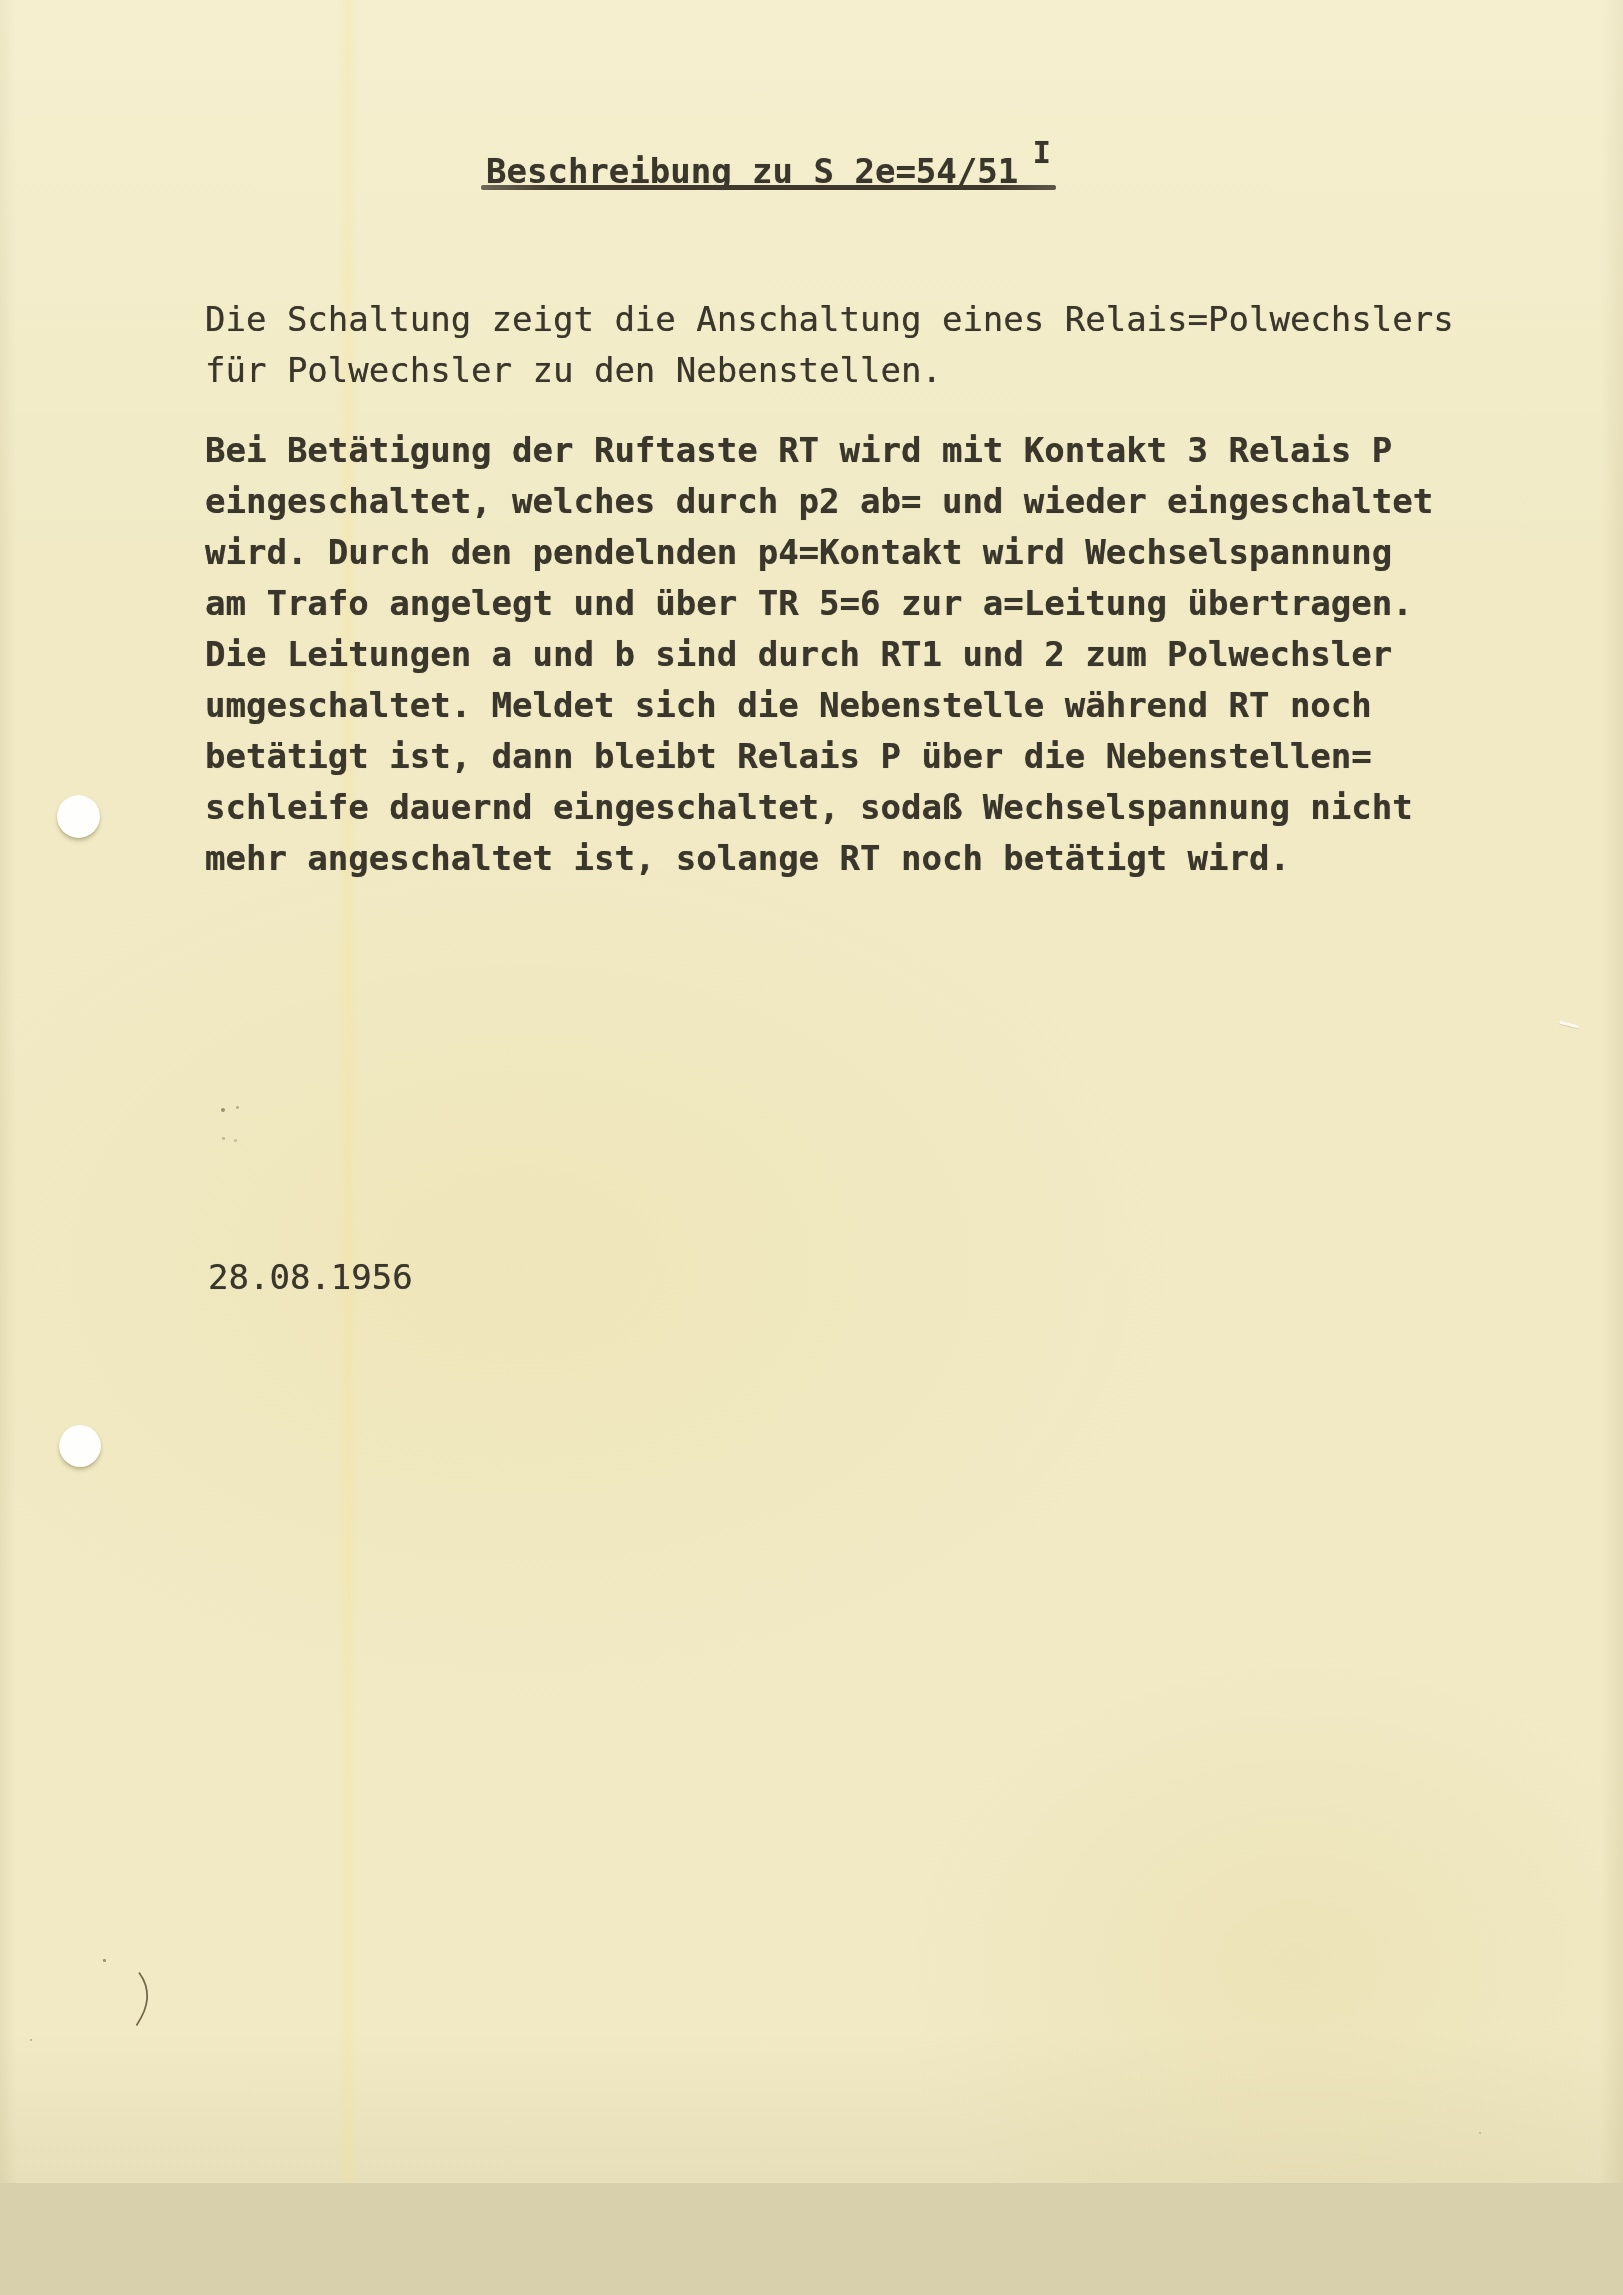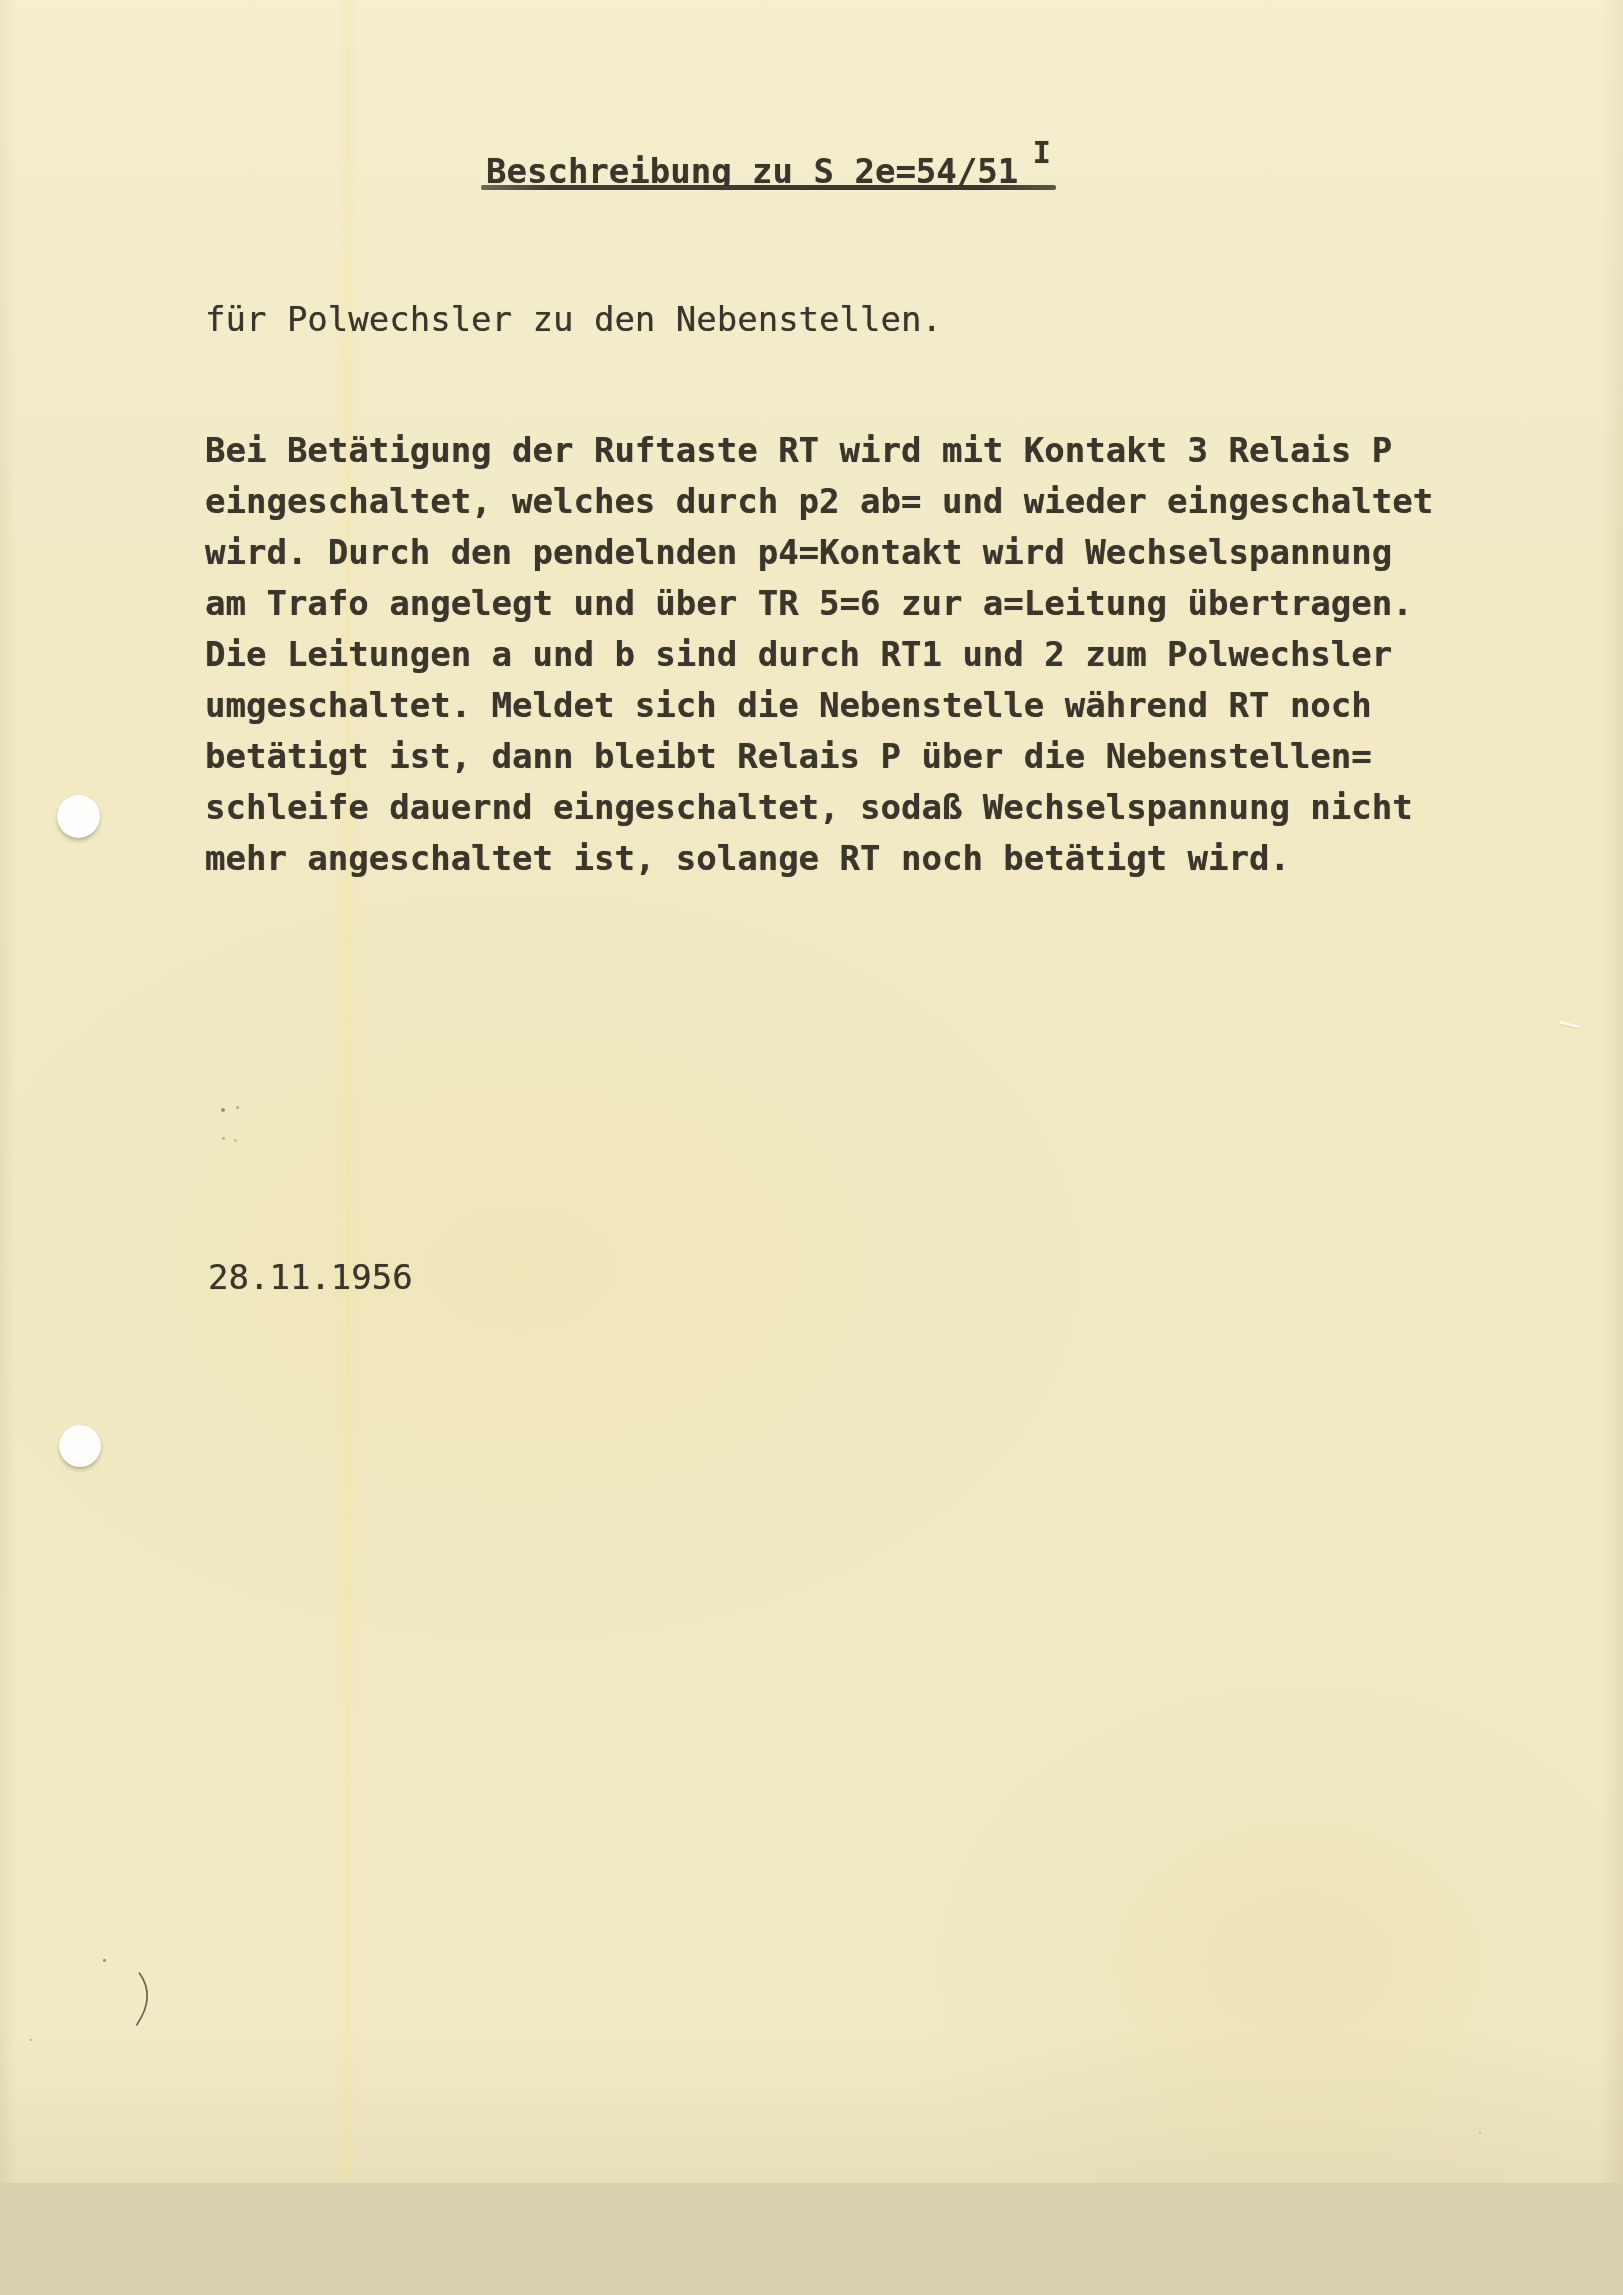--- a/index.html
+++ b/index.html
@@ -114,26 +114,26 @@
 <div class="sheet">
 
   <div class="crease"></div>
 
   <div class="hole hole-1"></div>
   <div class="hole hole-2"></div>
 
   <div class="title-row"><span>Beschreibung zu S 2e=54/51</span><span class="title-sup">I</span></div>
   <div class="title-underline"></div>
 
-  <div class="para para-1"><div>für Polwechsler zu den Nebenstellen.</div></div>
+  <div class="para para-1"><div>Die Schaltung zeigt die Anschaltung eines Relais=Polwechslers</div><div>für Polwechsler zu den Nebenstellen.</div></div>
 
   <div class="para para-2"><div>Bei Betätigung der Ruftaste RT wird mit Kontakt 3 Relais P</div><div>eingeschaltet, welches durch p2 ab= und wieder eingeschaltet</div><div>wird. Durch den pendelnden p4=Kontakt wird Wechselspannung</div><div>am Trafo angelegt und über TR 5=6 zur a=Leitung übertragen.</div><div>Die Leitungen a und b sind durch RT1 und 2 zum Polwechsler</div><div>umgeschaltet. Meldet sich die Nebenstelle während RT noch</div><div>betätigt ist, dann bleibt Relais P über die Nebenstellen=</div><div>schleife dauernd eingeschaltet, sodaß Wechselspannung nicht</div><div>mehr angeschaltet ist, solange RT noch betätigt wird.</div></div>
 
   <div class="date-block">
-    <div>28.11.1956</div>
+    <div>28.08.1956</div>
   </div>
 
   <div class="mark-dots">
     <span style="left:221px; top:1108px; width:4px; height:4px;"></span>
     <span style="left:236px; top:1106px; width:3.3px; height:3.3px; opacity:0.7;"></span>
     <span style="left:222px; top:1137px; width:2.6px; height:2.6px; opacity:0.55;"></span>
     <span style="left:234px; top:1139px; width:2.6px; height:2.6px; opacity:0.45;"></span>
   </div>
 
   <svg class="pen-mark" viewBox="0 0 54 92" xmlns="http://www.w3.org/2000/svg">

